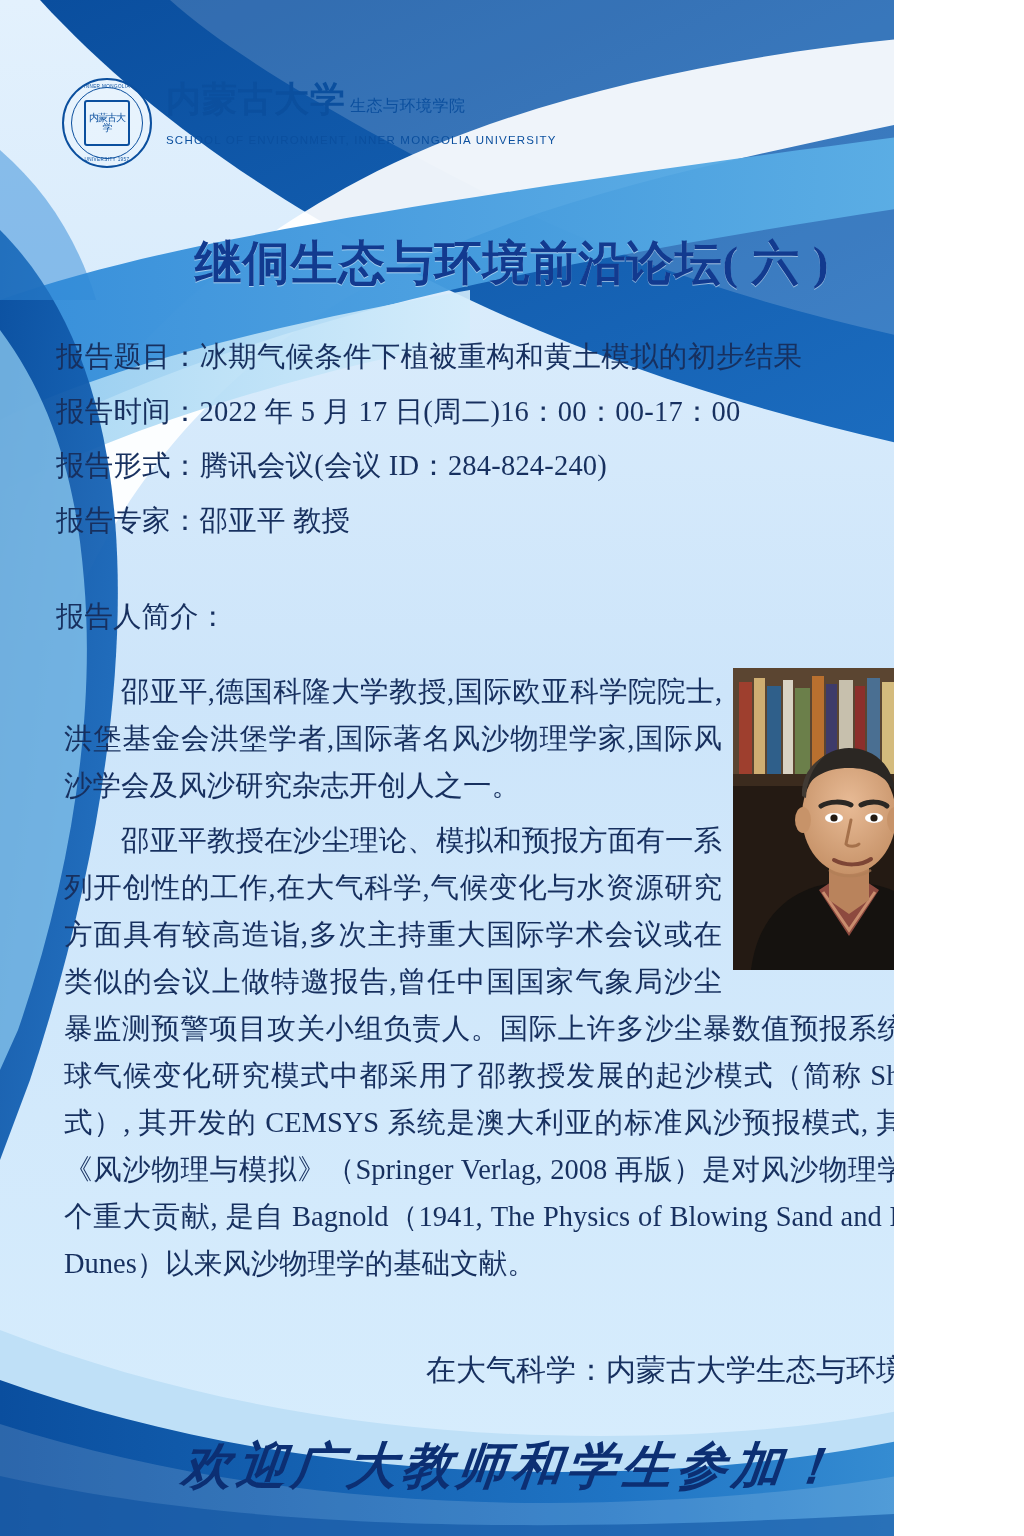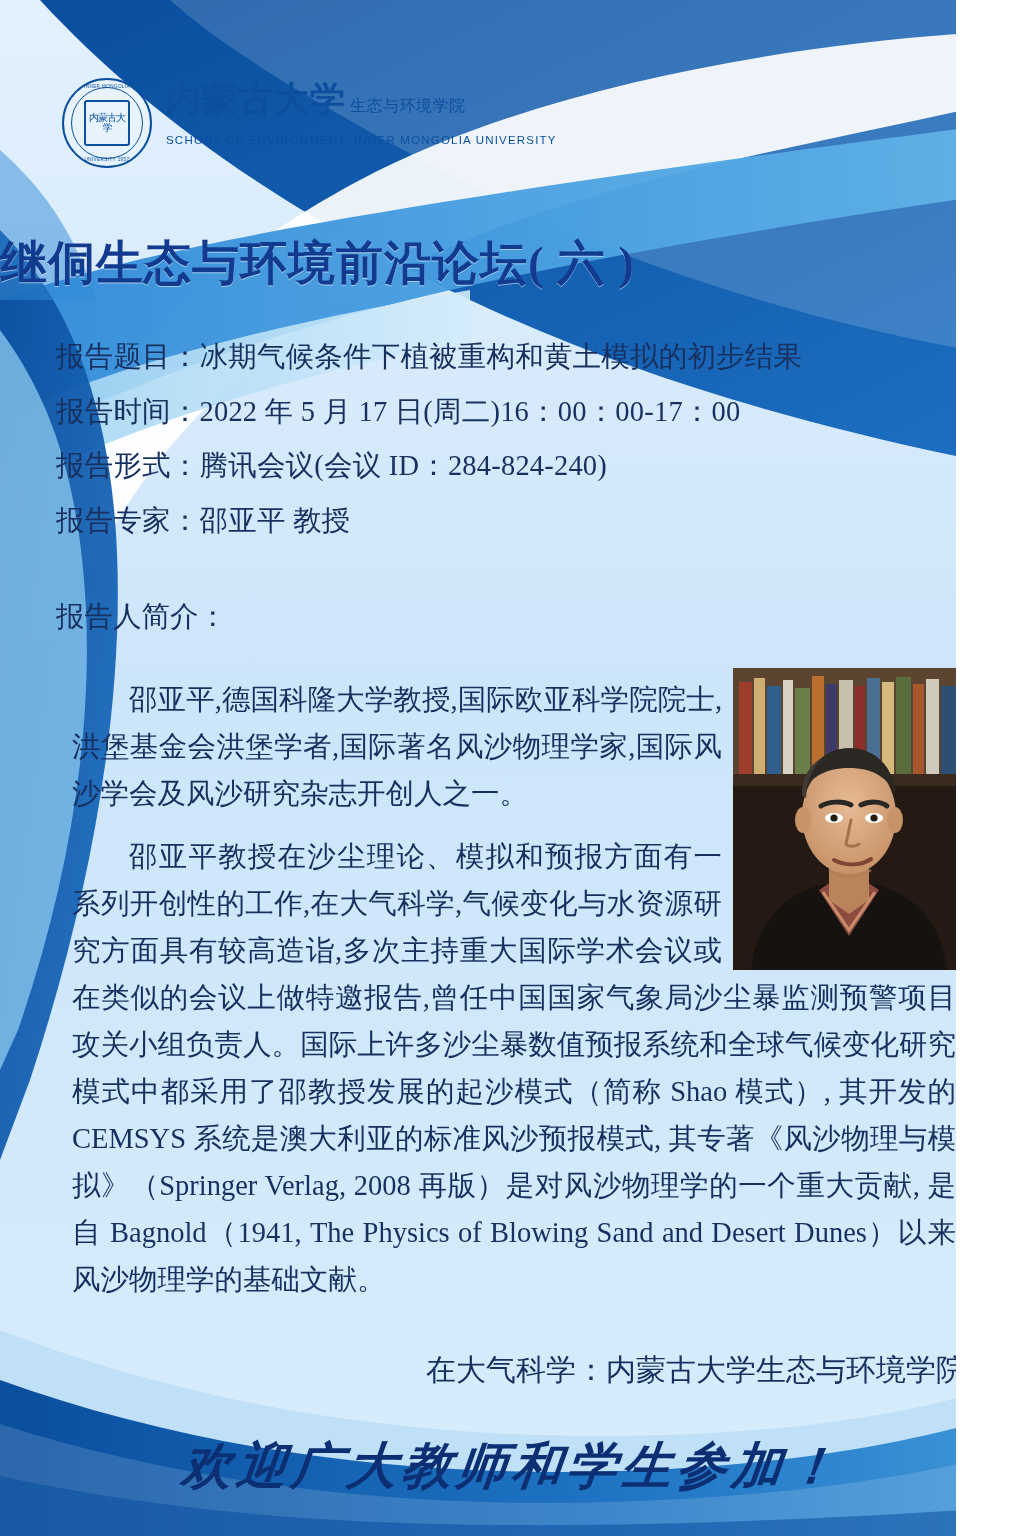--- a/index.html
+++ b/index.html
@@ -5,24 +5,25 @@
   html, body {
     margin: 0;
     padding: 0;
     background: #ffffff;
   }
   body {
     font-family: "Liberation Serif", "DejaVu Serif", serif;
   }
   .poster {
     position: relative;
-    width: 956px;
+    width: 876px;
     height: 1536px;
     overflow: hidden;
     background: linear-gradient(180deg, #dfeffc 0%, #cfe6fa 35%, #cfe7fb 70%, #d8edfd 100%);
+    padding-left: 18px;
   }
 
   
   .bg-layer { position: absolute; inset: 0; overflow: hidden; }
   .bg-layer svg { display: block; width: 1024px; height: 1536px; }
 
   
   .header {
     position: absolute;
     top: 72px;
@@ -116,20 +117,21 @@
     white-space: nowrap;
     font-family: "Liberation Sans", sans-serif;
   }
 
   
   .main-title {
     position: absolute;
     top: 232px;
     left: 0;
     width: 1024px;
+    text-align: center;
     font-size: 47px;
     font-weight: bold;
     color: #123a8f;
     letter-spacing: 1px;
     font-family: "Liberation Serif", serif;
     text-shadow: 0 1px 0 rgba(255,255,255,0.5);
   }
 
   
   .info-block {
@@ -173,21 +175,21 @@
   .bio-body {
     position: absolute;
     top: 660px;
     left: 56px;
     width: 916px;
     font-size: 28.5px;
     line-height: 47px;
     color: #17305f;
     text-align: justify;
   }
-  .bio-body p { margin: 16px; text-indent: 2em; }
+  .bio-body p { margin: 8px; text-indent: 2em; }
   .wrap-shape {
     float: right;
     width: 250px;
     height: 310px;
     shape-outside: content-box;
   }
 
   
   .organizer {
     position: absolute;

